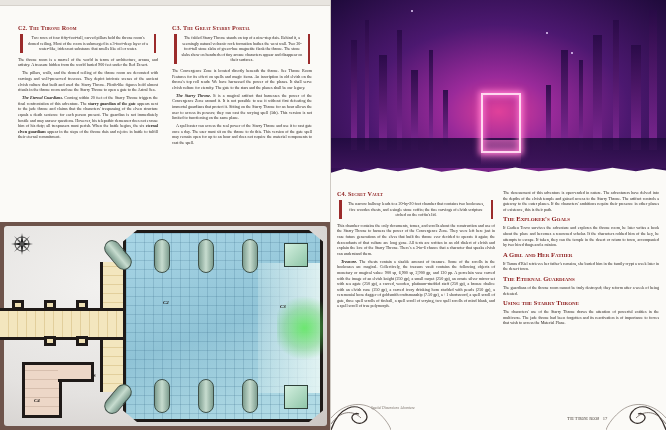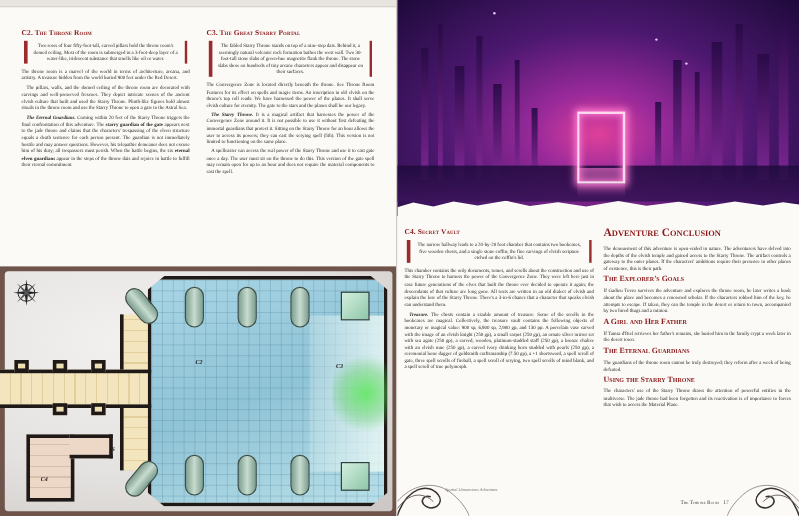--- a/index.html
+++ b/index.html
@@ -164,21 +164,20 @@
     </div>
 
     <svg class="flourish" style="left:0; bottom:0;" viewBox="0 0 60 34">
       <path d="M0 34 C 8 10, 26 6, 34 16 C 40 24, 30 30, 24 26 C 18 22, 22 16, 28 18" fill="none" stroke="#3a3330" stroke-width="1.3"></path>
       <path d="M0 28 C 10 14, 22 14, 30 22" fill="none" stroke="#6a605a" stroke-width="0.8"></path>
       <path d="M0 22 C 12 8, 30 4, 44 14 C 52 20, 58 28, 60 34" fill="none" stroke="#8a8078" stroke-width="0.7"></path>
     </svg>
     <div class="footer-text" style="left:40px; top:406px;">Spatial Dimensions Adventure</div>
 
     <div class="col" style="left:172px; top:190px; width:156px;">
-      <div class="h-big">Adventure Conclusion</div>
       <p class="noindent">The denouement of this adventure is open-ended in nature. The adventurers have delved into the depths of the elvish temple and gained access to the Starry Throne. The artifact controls a gateway to the outer planes. If the characters' ambitions require their presence in other planes of existence, this is their path.</p>
 
       <div class="h-sub">The Explorer's Goals</div>
       <p class="noindent">If Gadieu Tovro survives the adventure and explores the throne room, he later writes a book about the place and becomes a renowned scholar. If the characters robbed him of the key, he attempts to escape. If taken, they can the temple in the desert or return to town, accompanied by two hired thugs and a minion.</p>
 
       <div class="h-sub">A Girl and Her Father</div>
       <p class="noindent">If Tamra d'Riel retrieves her father's remains, she buried him in the family crypt a week later in the desert town.</p>
 
       <div class="h-sub">The Eternal Guardians</div>
       <p class="noindent">The guardians of the throne room cannot be truly destroyed; they reform after a week of being defeated.</p>

